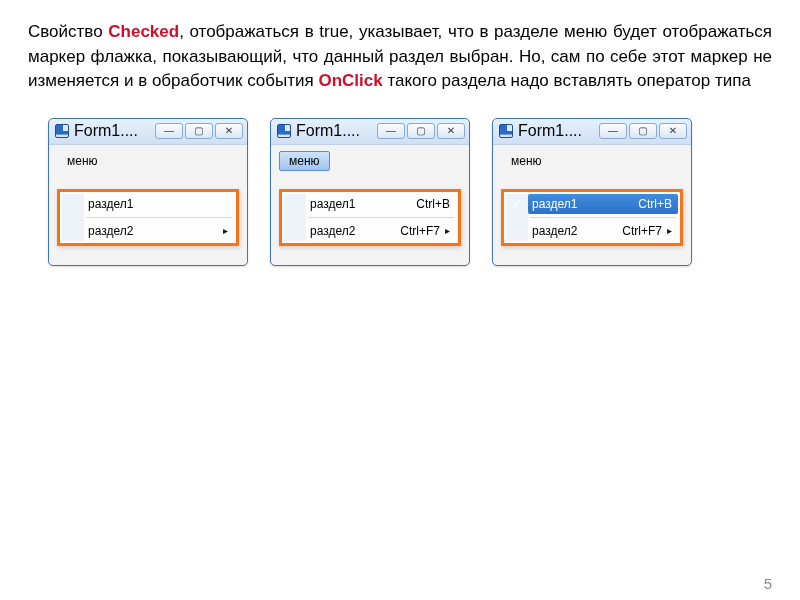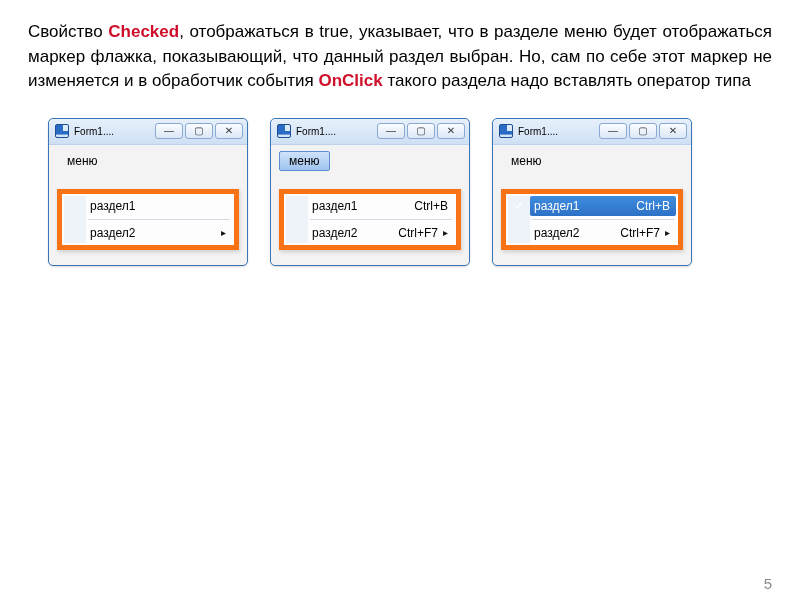--- a/index.html
+++ b/index.html
@@ -48,21 +48,21 @@
   .app-icon {
     width: 14px; height: 14px;
     margin-right: 5px;
     display: inline-block;
     background:
       linear-gradient(90deg,#2a6bc6 60%, transparent 60%) 0 0/100% 60% no-repeat,
       linear-gradient(90deg,#2a6bc6 100%, transparent 0) 0 70%/100% 30% no-repeat;
     border: 1px solid #1e4d93;
     border-radius: 2px;
   }
-  .title { flex: 1; font-size: 10px; }
+  .title { flex: 1; font-size: 16px; }
   .win-btn {
     width: 28px; height: 16px;
     margin-left: 2px;
     border: 1px solid #8aa9d3;
     border-radius: 3px;
     background: linear-gradient(#fafcff,#dbe7f6);
     display: flex; align-items: center; justify-content: center;
     font-size: 10px; line-height: 1;
     color: #3a3a3a;
   }
@@ -80,21 +80,21 @@
     padding: 3px 10px;
     border-radius: 2px;
   }
   .menubar-item.selected {
     background: linear-gradient(#cfe3fa,#9fc4ef);
     border: 1px solid #5d8cd0;
     padding: 2px 9px;
   }
   .dropdown {
     margin-top: 2px;
-    border: 5px solid #f97316;
+    border: 3px solid #f97316;
     background: #fdfdfd;
     box-shadow: 1px 2px 4px rgba(0,0,0,.15);
     padding: 2px 2px;
   }
   .dd-inner {
     border-left: 22px solid #eef3f9;
   }
   .dd-row {
     position: relative;
     display: flex;

